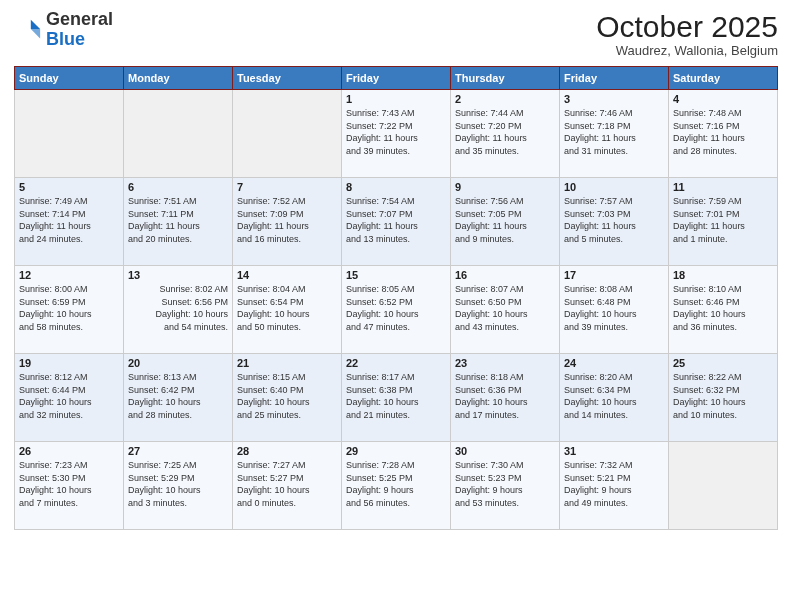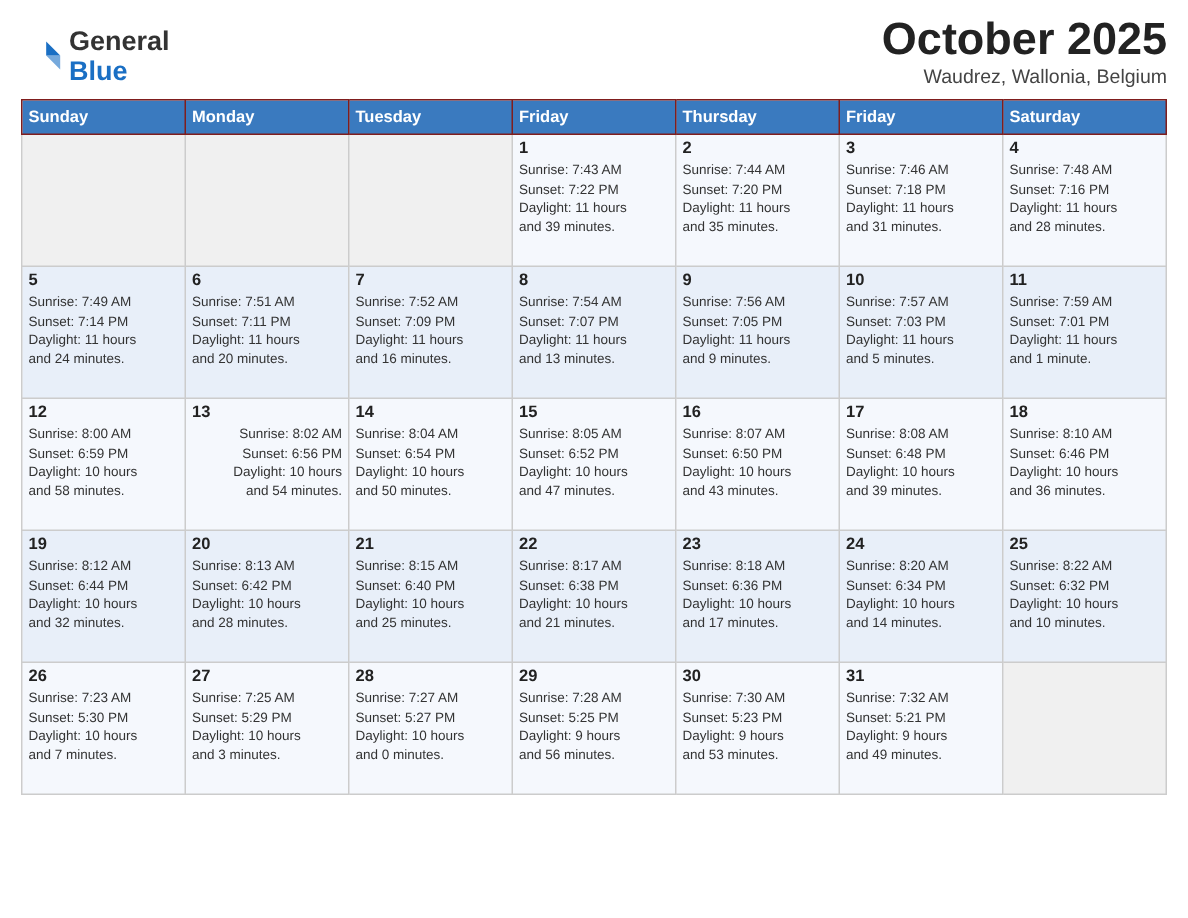--- a/index.html
+++ b/index.html
@@ -11,21 +11,21 @@
       overflow: hidden;
     }
     .container {
       width: 792px;
       height: 612px;
       padding: 10px 14px;
     }
     .header {
       display: flex;
       justify-content: space-between;
-      align-items: flex-end;
+      align-items: flex-start;
       margin-bottom: 8px;
     }
     .logo {
       display: flex;
       align-items: center;
       gap: 4px;
     }
     .logo-text {
       font-size: 18px;
       font-weight: bold;
@@ -35,21 +35,21 @@
     .logo-blue { color: #1a6fc4; }
     .logo-icon {
       width: 28px;
       height: 28px;
     }
     .title-block {
       text-align: right;
     }
     .month-title {
       font-size: 30px;
-      font-weight: bold;
+      font-weight: normal;
       color: #222;
       line-height: 1.1;
     }
     .subtitle {
       font-size: 13px;
       color: #444;
     }
     .calendar {
       width: 100%;
       border-collapse: collapse;

